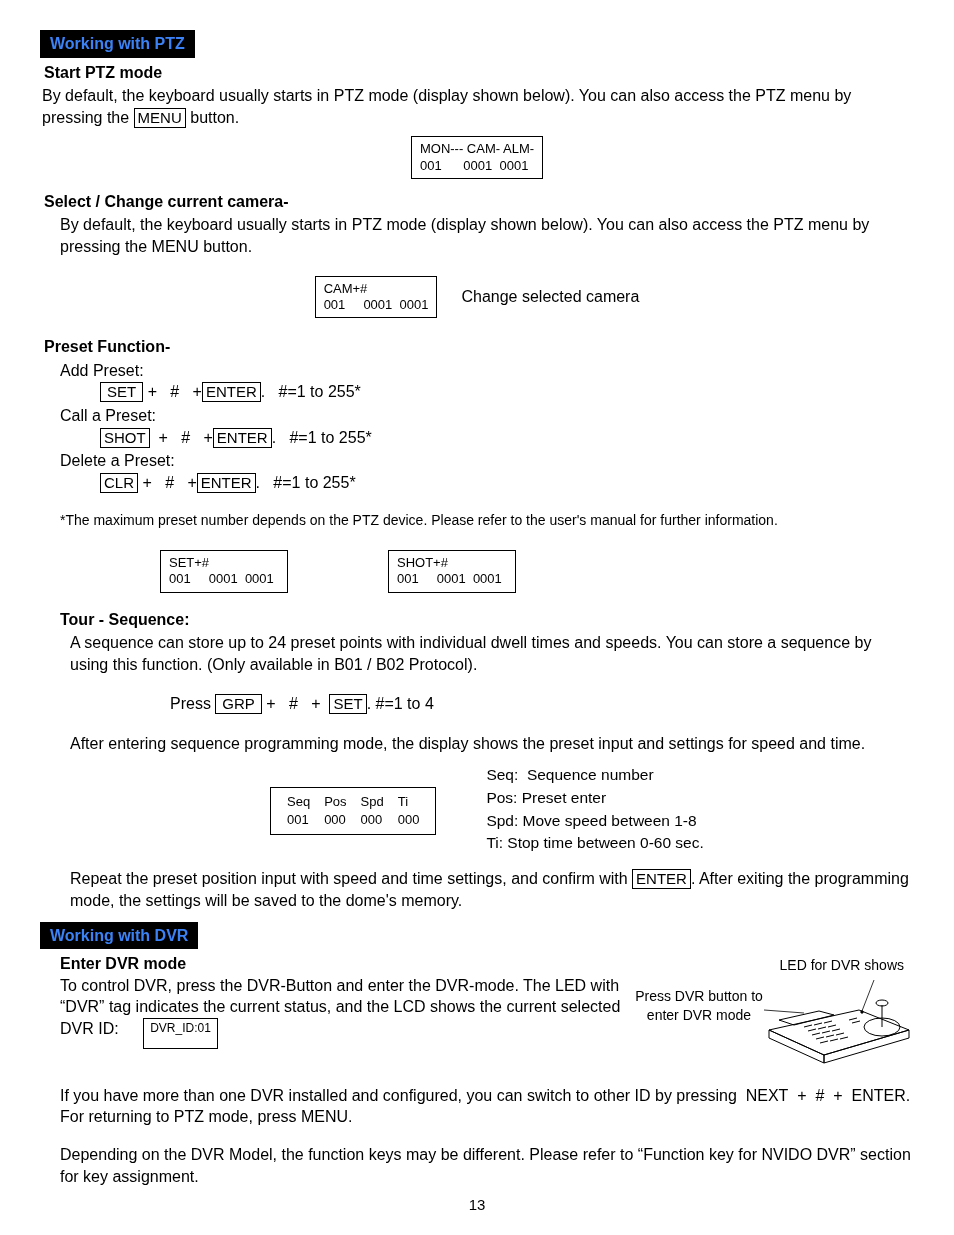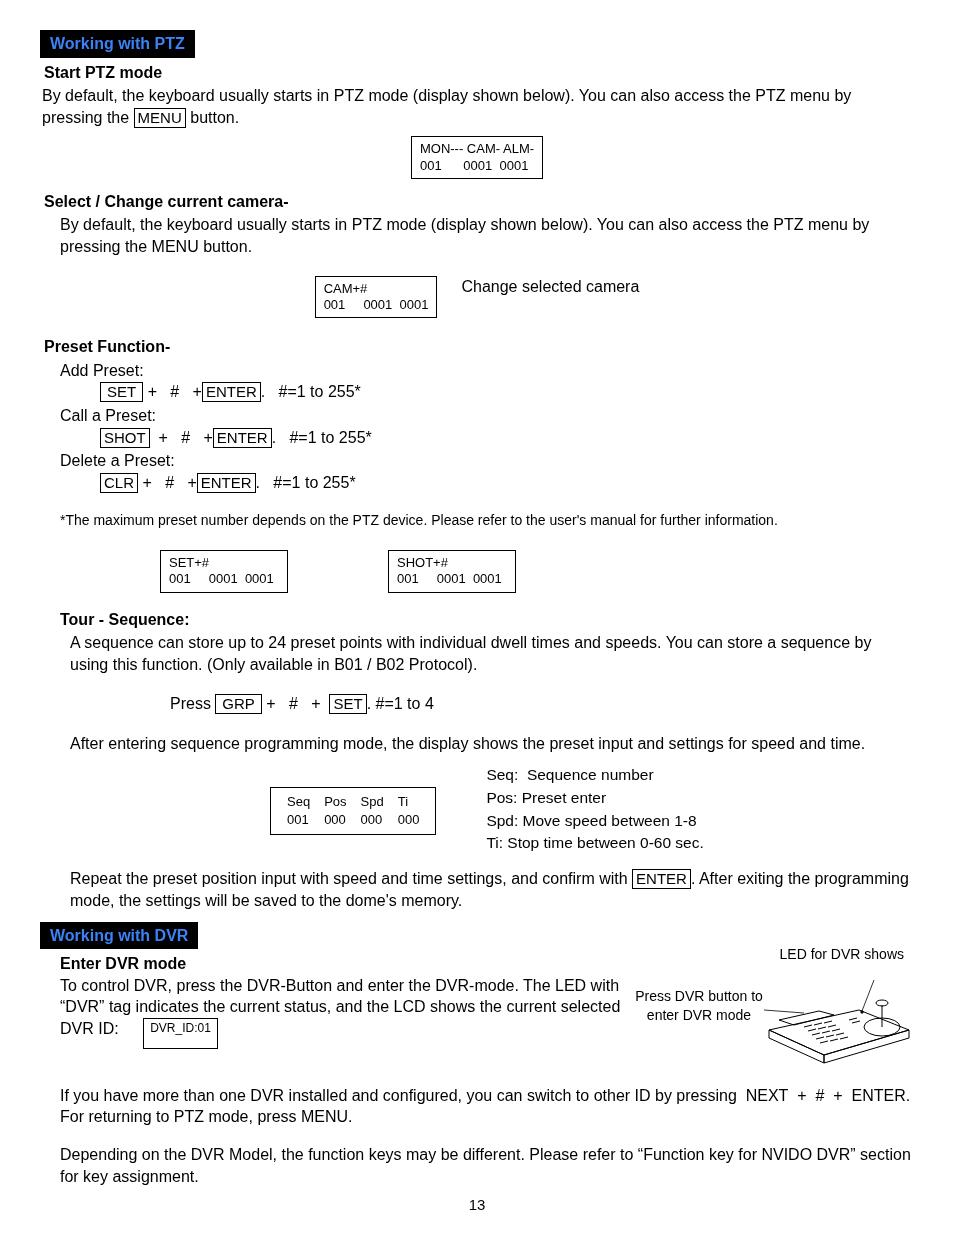--- a/index.html
+++ b/index.html
@@ -115,21 +115,21 @@
 <div class="center-block">
   <div class="lcd" style="min-width:110px">
     <div>MON--- CAM- ALM-</div>
     <div>001&nbsp;&nbsp;&nbsp;&nbsp;&nbsp;&nbsp;0001&nbsp;&nbsp;0001</div>
   </div>
 </div>
 
 <div class="subhead" style="margin-left:4px">Select / Change current camera-</div>
 <div class="para">By default, the keyboard usually starts in PTZ mode (display shown below). You can also access the PTZ menu by pressing the MENU button.</div>
 
-<div style="display:flex;justify-content:center;gap:24px;margin:18px 0">
+<div style="display:flex;align-items:center;justify-content:center;gap:24px;margin:18px 0">
   <div class="lcd" style="min-width:100px">
     <div>CAM+#</div>
     <div>001&nbsp;&nbsp;&nbsp;&nbsp;&nbsp;0001&nbsp;&nbsp;0001</div>
   </div>
   <div>Change selected camera</div>
 </div>
 
 <div class="subhead" style="margin-left:4px">Preset Function-</div>
 
 <div class="preset-row">
@@ -202,21 +202,21 @@
     <div>Spd: Move speed between 1-8</div>
     <div>Ti: Stop time between 0-60 sec.</div>
   </div>
 </div>
 
 <div class="para" style="margin-left:30px">
   <span>Repeat the preset position input with speed and time settings, and confirm with </span><span class="keycap">ENTER</span><span>. After exiting the programming mode, the settings will be saved to the dome's memory.</span>
 </div>
 
 
-<div style="display:flex;align-items:center;margin-top:10px">
+<div style="display:flex;align-items:flex-end;margin-top:10px">
   <div style="flex:1">
     <div class="section-bar">Working with DVR</div>
     <div class="subhead" style="margin-left:20px">Enter DVR mode</div>
   </div>
   <div style="width:220px;font-size:14px;text-align:right;padding-right:10px;padding-top:12px">LED for DVR shows</div>
 </div>
 
 <div class="dvr-flex" style="margin-left:20px">
   <div class="dvr-left">
     <div style="position:relative">

